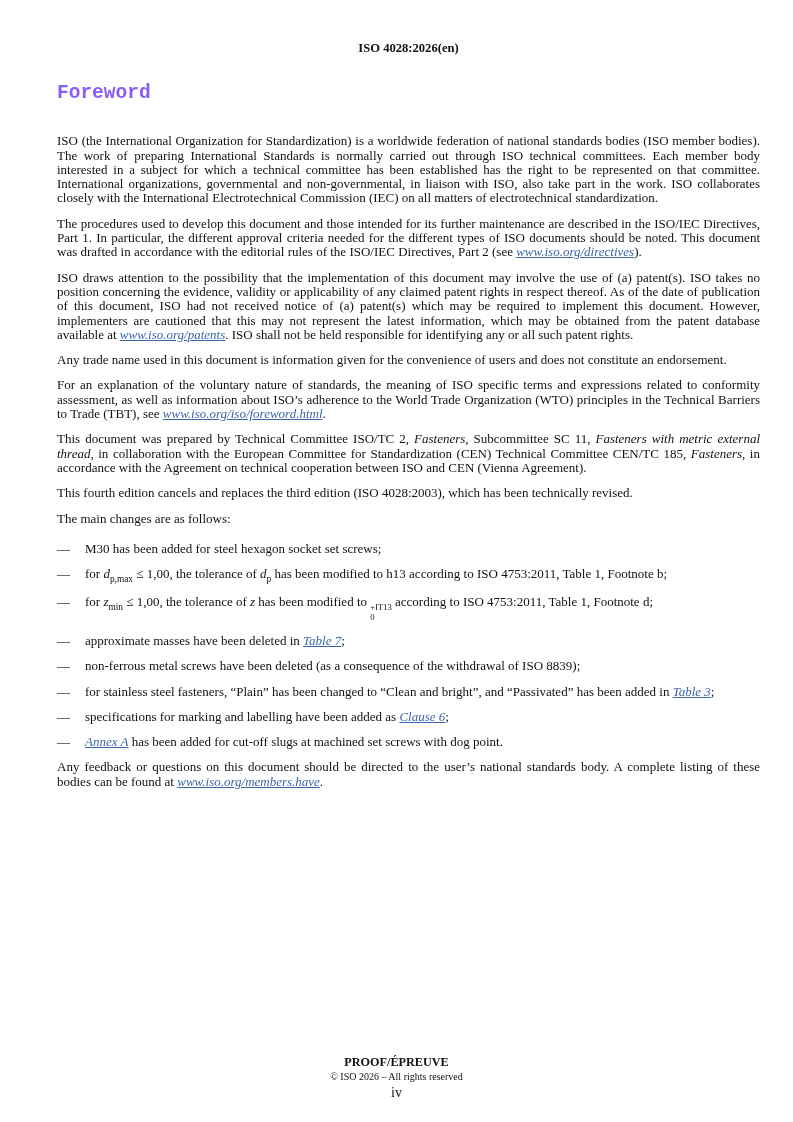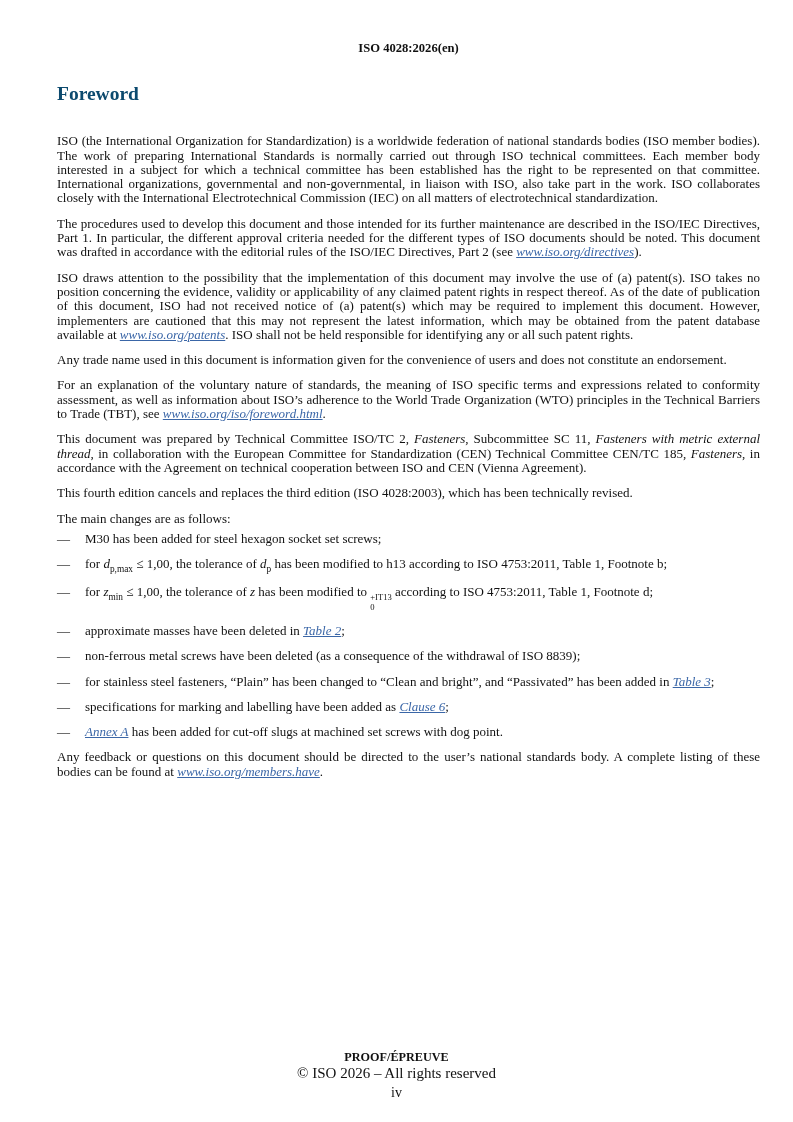--- a/index.html
+++ b/index.html
@@ -17,31 +17,31 @@
     color: #111111;
     overflow: hidden;
   }
   .doc-header {
     text-align: center;
     font-weight: bold;
     font-size: 12.6px;
     margin-bottom: 27px;
   }
   .fw-title {
-    font-family: Liberation Serif, serif;
+    font-family: Liberation Mono, monospace;
     font-size: 19.5px;
     font-weight: bold;
-    color: #0c4a6e;
+    color: #8b5cf6;
     margin-bottom: 30px;
   }
   .para {
     text-align: justify;
     margin-bottom: 11px;
   }
-  .para.lead-gap { margin-bottom: 6px; }
+  .para.lead-gap { margin-bottom: 16px; }
   a.doc-link {
     color: var(--link-color, #3A66A7);
     text-decoration: underline;
     cursor: pointer;
     font-style: italic;
   }
   i.var { font-style: italic; }
   sub { font-size: 0.72em; }
   .bullet {
     display: flex;
@@ -65,21 +65,21 @@
     font-style: normal;
   }
   .page-footer {
     position: absolute;
     left: 0;
     right: 0;
     bottom: 22px;
     text-align: center;
   }
   .page-footer .proof { font-weight: bold; font-size: 12.2px; }
-  .page-footer .copy { font-size: 15px; margin-top: 1px; }
+  .page-footer .copy { font-size: 10px; margin-top: 1px; }
   .page-footer .pnum { font-size: 14px; margin-top: 3px; }
 </style>
 </head>
 <body>
 
 <div class="page">
 
   <header class="doc-header">
     <span>ISO 4028:2026(en)</span>
   </header>
@@ -115,21 +115,21 @@
   <div class="bullet">
     <span class="dash">—</span>
     <span class="btext"><span>for </span><i class="var">z</i><sub>min</sub><span> ≤ 1,00, the tolerance of </span><i class="var">z</i><span> has been modified to </span><span class="tol">
           <span class="tol-top">+IT13</span>
           <span class="tol-bot">0</span>
         </span><span> according to ISO 4753:2011, Table 1, Footnote d;</span></span>
   </div>
 
   <div class="bullet">
     <span class="dash">—</span>
-    <span class="btext"><span>approximate masses have been deleted in </span><a href="#" class="doc-link">Table 2</a><span>;</span></span>
+    <span class="btext"><span>approximate masses have been deleted in </span><a href="#" class="doc-link">Table 7</a><span>;</span></span>
   </div>
 
   <div class="bullet">
     <span class="dash">—</span>
     <span class="btext"><span>non-ferrous metal screws have been deleted (as a consequence of the withdrawal of ISO 8839);</span></span>
   </div>
 
   <div class="bullet">
     <span class="dash">—</span>
     <span class="btext"><span>for stainless steel fasteners, “Plain” has been changed to “Clean and bright”, and “Passivated” has been added in </span><a href="#" class="doc-link">Table 3</a><span>;</span></span>

